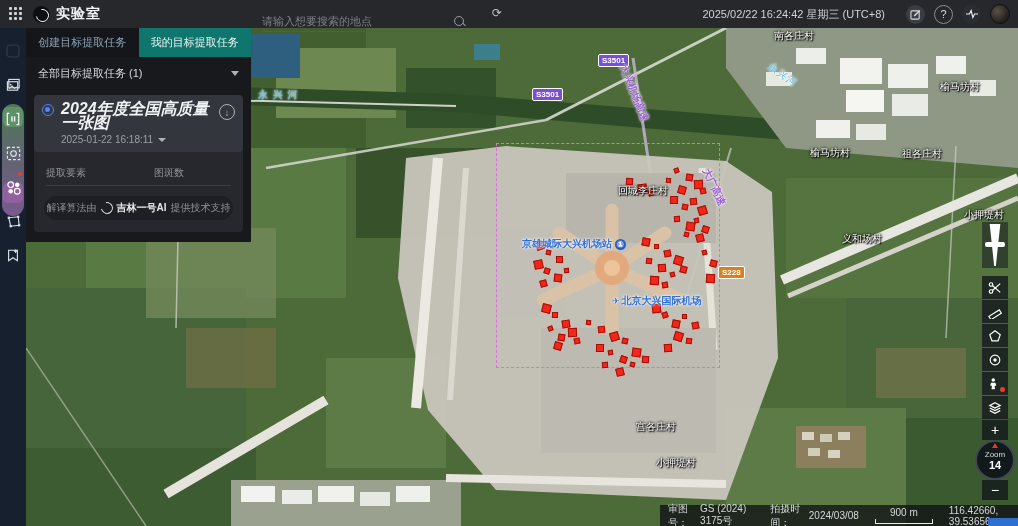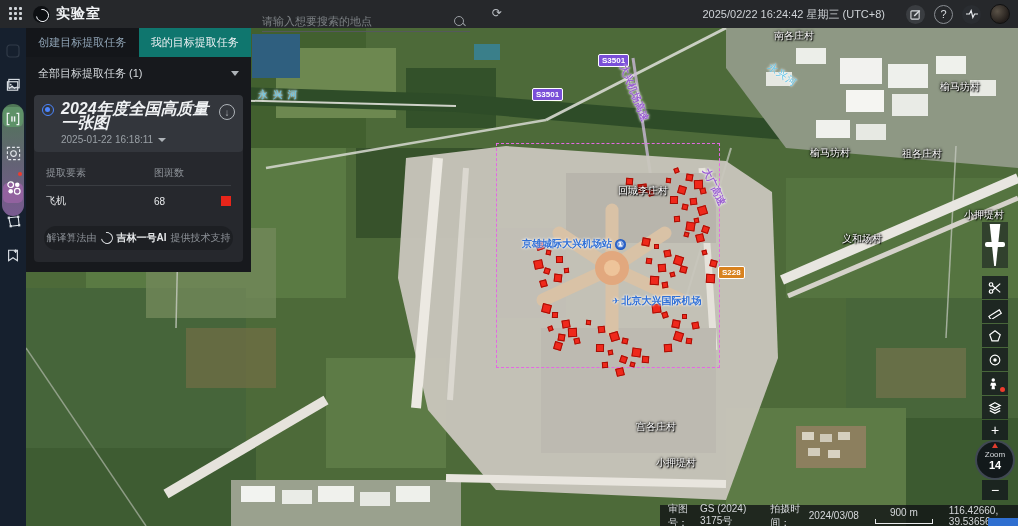--- a/index.html
+++ b/index.html
@@ -423,27 +423,20 @@
               </div>
             </div>
             <span class="dl">↓</span>
           </div>
           <div class="ttable">
             <div class="trow head">
               <span class="tc1">提取要素</span>
               <span class="tc2">图斑数</span>
               <span class="tc3"></span>
             </div>
-            <div class="trow body">
-              <span class="tc1">飞机</span>
-              <span class="tc2">68</span>
-              <span class="tc3">
-                  <span class="swatch" id="swatch" style="background: rgb(232, 37, 26);"></span>
-                </span>
-            </div>
           </div>
           <div class="algo">
             <span>解译算法由</span>
             <span class="blogo"></span>
             <b>吉林一号AI</b>
             <span>提供技术支持</span>
           </div>
         </div>
       </div>
     </div>

